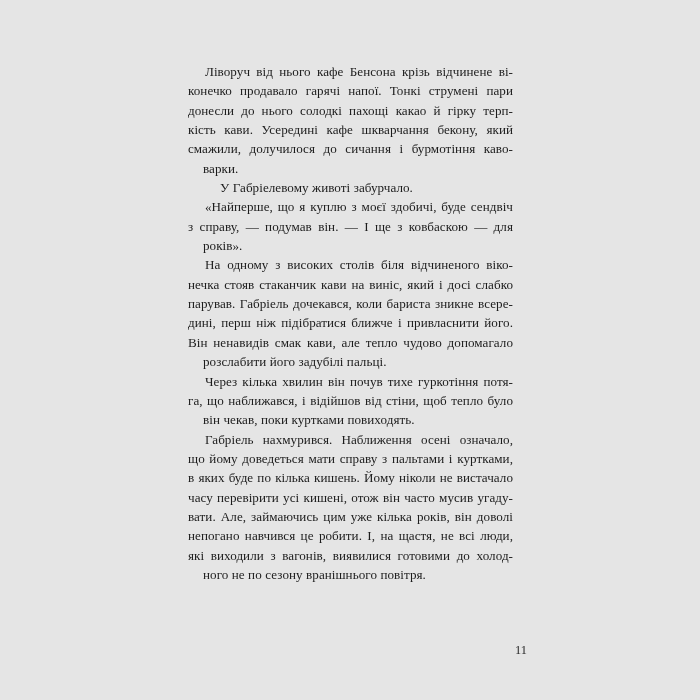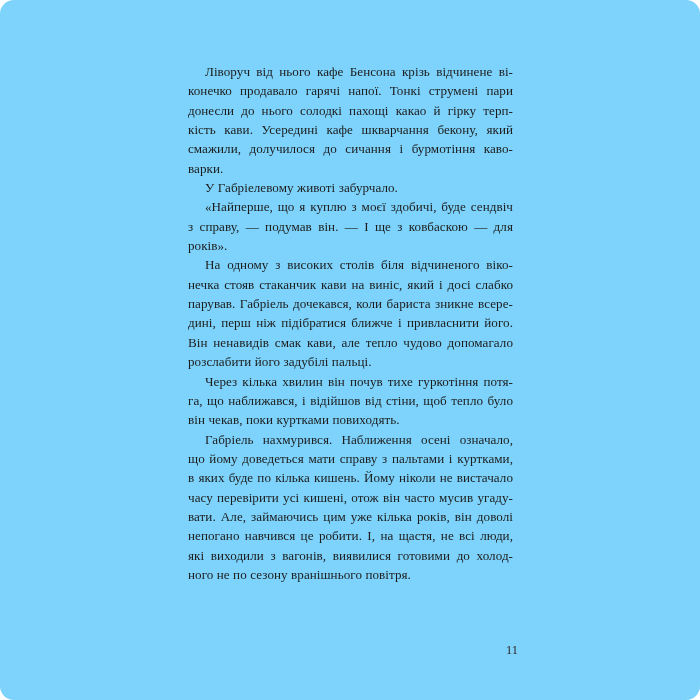--- a/index.html
+++ b/index.html
@@ -10,22 +10,21 @@
     width: 700px;
     height: 700px;
     background: #ffffff;
     font-family: "Liberation Serif", "DejaVu Serif", serif;
     overflow: hidden;
   }
   .page {
     position: relative;
     width: 700px;
     height: 700px;
-    background: #7dd3fc;
-    border-radius: 14px;
+    background: #e5e5e5;
   }
   .text-block {
     position: absolute;
     left: 188px;
     top: 62px;
     width: 325px;
   }
   .para {
     margin: 0;
     color: #1c1c1c;
@@ -42,31 +41,32 @@
     white-space: pre;
   }
   .para .ln.j {
     
     text-align: justify;
     text-align-last: justify;
   }
   .para .ln.last {
     text-align: left;
     text-align-last: left;
+    margin-left: 15px;
   }
   .indent {
     display: inline-block;
     width: 17px;
   }
   .page-number {
     position: absolute;
     left: 497px;
     top: 643px;
     width: 30px;
-    text-align: center;
+    text-align: right;
     font-size: 12.4px;
     color: #2a2a2a;
     font-family: "Liberation Serif", "DejaVu Serif", serif;
   }
 </style>
 </head>
 <body>
 
 <div class="page">
 

